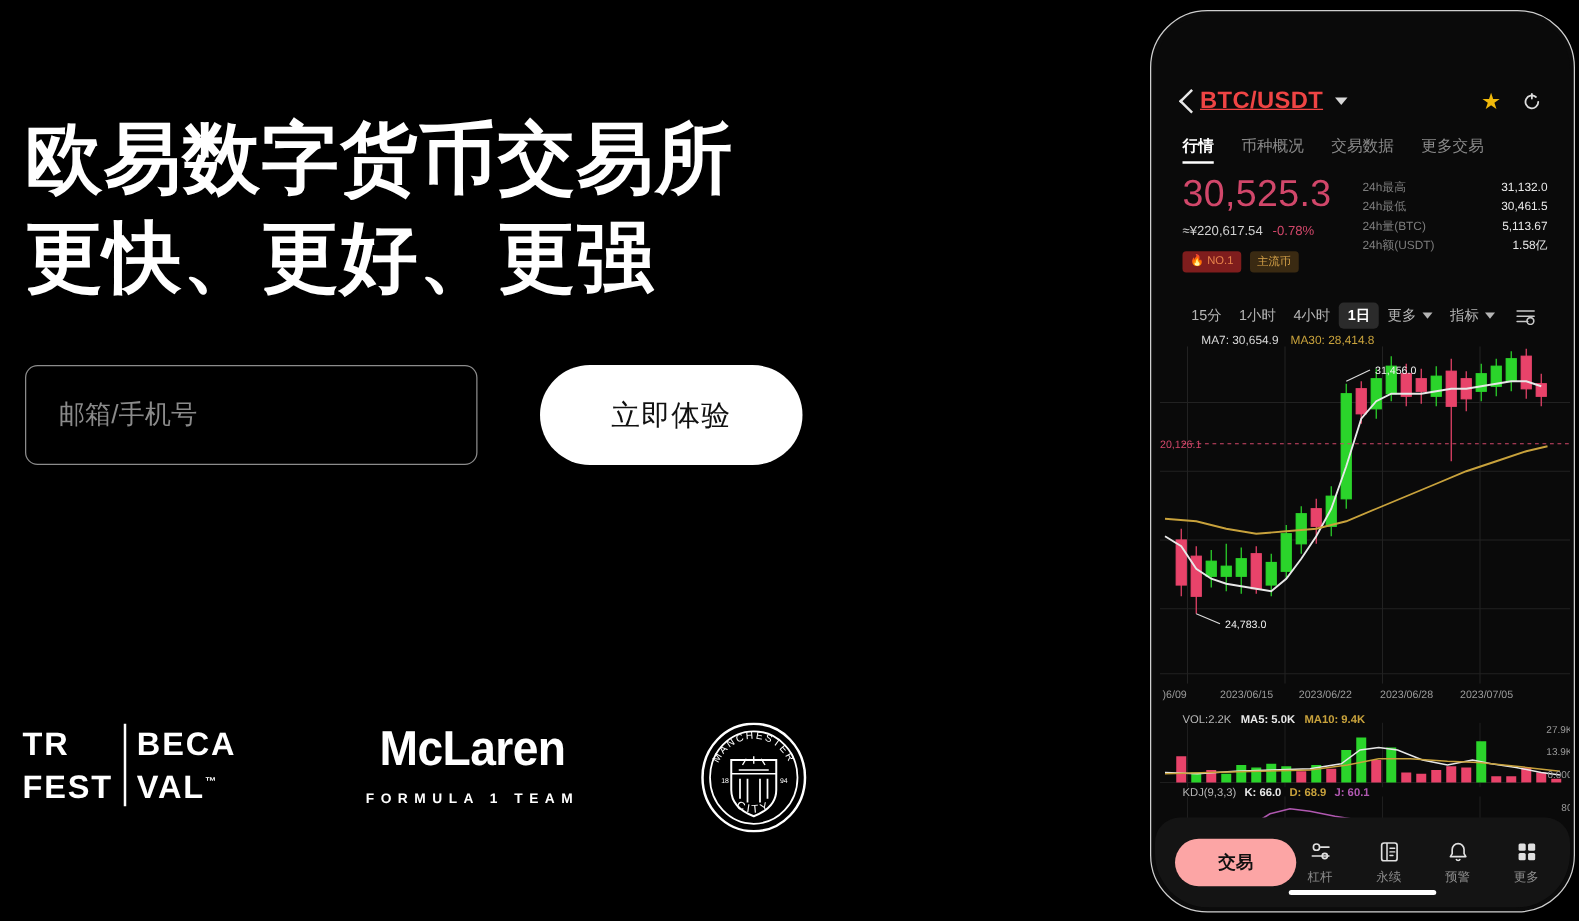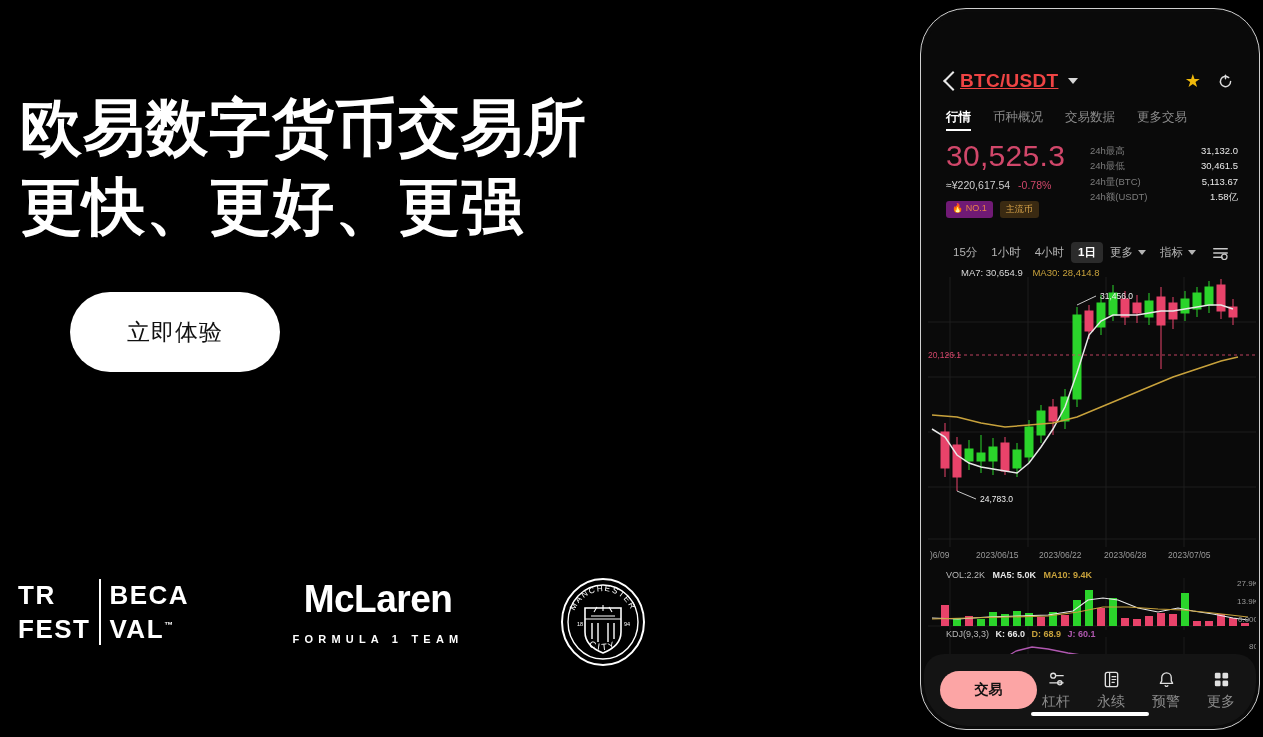--- a/index.html
+++ b/index.html
@@ -107,21 +107,21 @@
   .ph-tab.active { color: #fff; font-weight: bold; position: relative; }
   .ph-tab.active::after { content: ""; position: absolute; left: 0; right: 0; bottom: 0; height: 2px; background: #fff; }
 
   
   .price-block { position: absolute; left: 22px; top: 128px; }
   .price-main { color: #d1476a; font-size: 30px; font-weight: normal; letter-spacing: 0.3px; line-height: 1.05; }
   .price-sub { margin-top: 7px; font-size: 10.5px; color: #cfcfcf; }
   .price-sub .pct { color: #d1476a; margin-left: 5px; }
   .badges { margin-top: 10px; display: flex; gap: 7px; }
   .badge { font-size: 9px; padding: 2px 6px; border-radius: 3px; }
-  .badge-no1 { background: #701a75; color: #e8834a; }
+  .badge-no1 { background: #7f1d1d; color: #e8834a; }
   .badge-main { background: #3a2a12; color: #d8a44a; }
 
   
   .stats { position: absolute; right: 18px; top: 131px; width: 148px; }
   .stat-row { display: flex; justify-content: space-between; font-size: 9.5px; line-height: 1.62; }
   .stat-k { color: #7d7d7d; }
   .stat-v { color: #e8e8e8; }
 
   
   .tf-bar { position: absolute; left: 0; top: 230px; width: 100%; display: flex; align-items: center; padding: 0 22px; gap: 0; }
@@ -159,36 +159,37 @@
     display: flex; align-items: center; padding: 0 16px;
   }
   .trade-pill {
     width: 142px; height: 38px; background: #fca5a5; color: #111;
     border-radius: 20px; display: flex; align-items: center; justify-content: center;
     font-size: 14px; font-weight: bold; border: none; cursor: pointer;
   }
   .nav-items { display: flex; margin-left: auto; gap: 17px; }
   .nav-item { width: 38px; text-align: center; }
   .nav-ico { height: 19px; display: flex; align-items: center; justify-content: center; }
-  .nav-lbl { margin-top: 4px; color: #8d8d8d; font-size: 14px; }
+  .nav-lbl { margin-top: 4px; color: #8d8d8d; font-size: 10px; }
   .home-bar { position: absolute; left: 50%; transform: translateX(-50%); bottom: 10px; width: 118px; height: 4px; background: #fff; border-radius: 2px; }
 </style>
 </head>
 <body>
 
 <div class="page">
 
   <div class="left-panel">
 
     <div class="headline">
       <span>欧易数字货币交易所</span>
       <span class="l2">更快、更好、更强</span>
     </div>
 
     <div class="signup-row">
+      <input class="email-input" type="text" placeholder="邮箱/手机号" style="">
       <button class="cta-button">立即体验</button>
     </div>
 
     <div class="logos">
 
       <div class="logo logo-tribeca">
         <div class="tribeca-grid">
           <span>TR</span>
           <div class="tribeca-bar"></div>
           <span>BECA</span>

